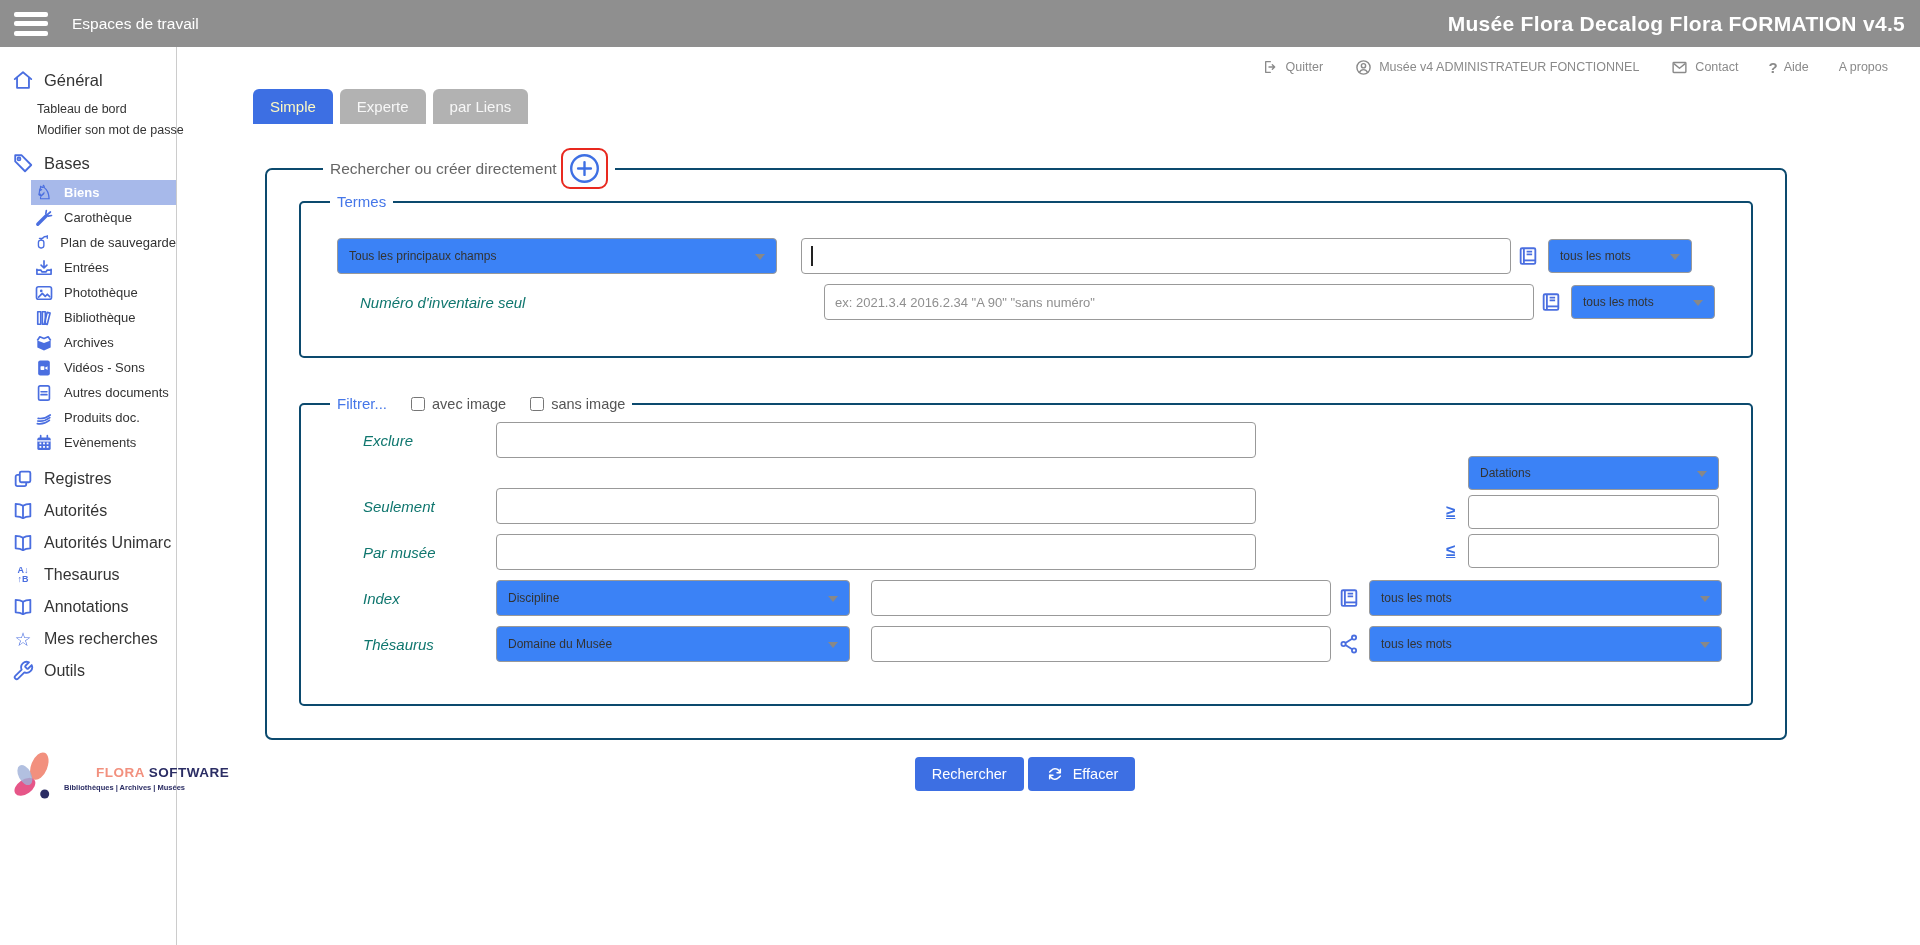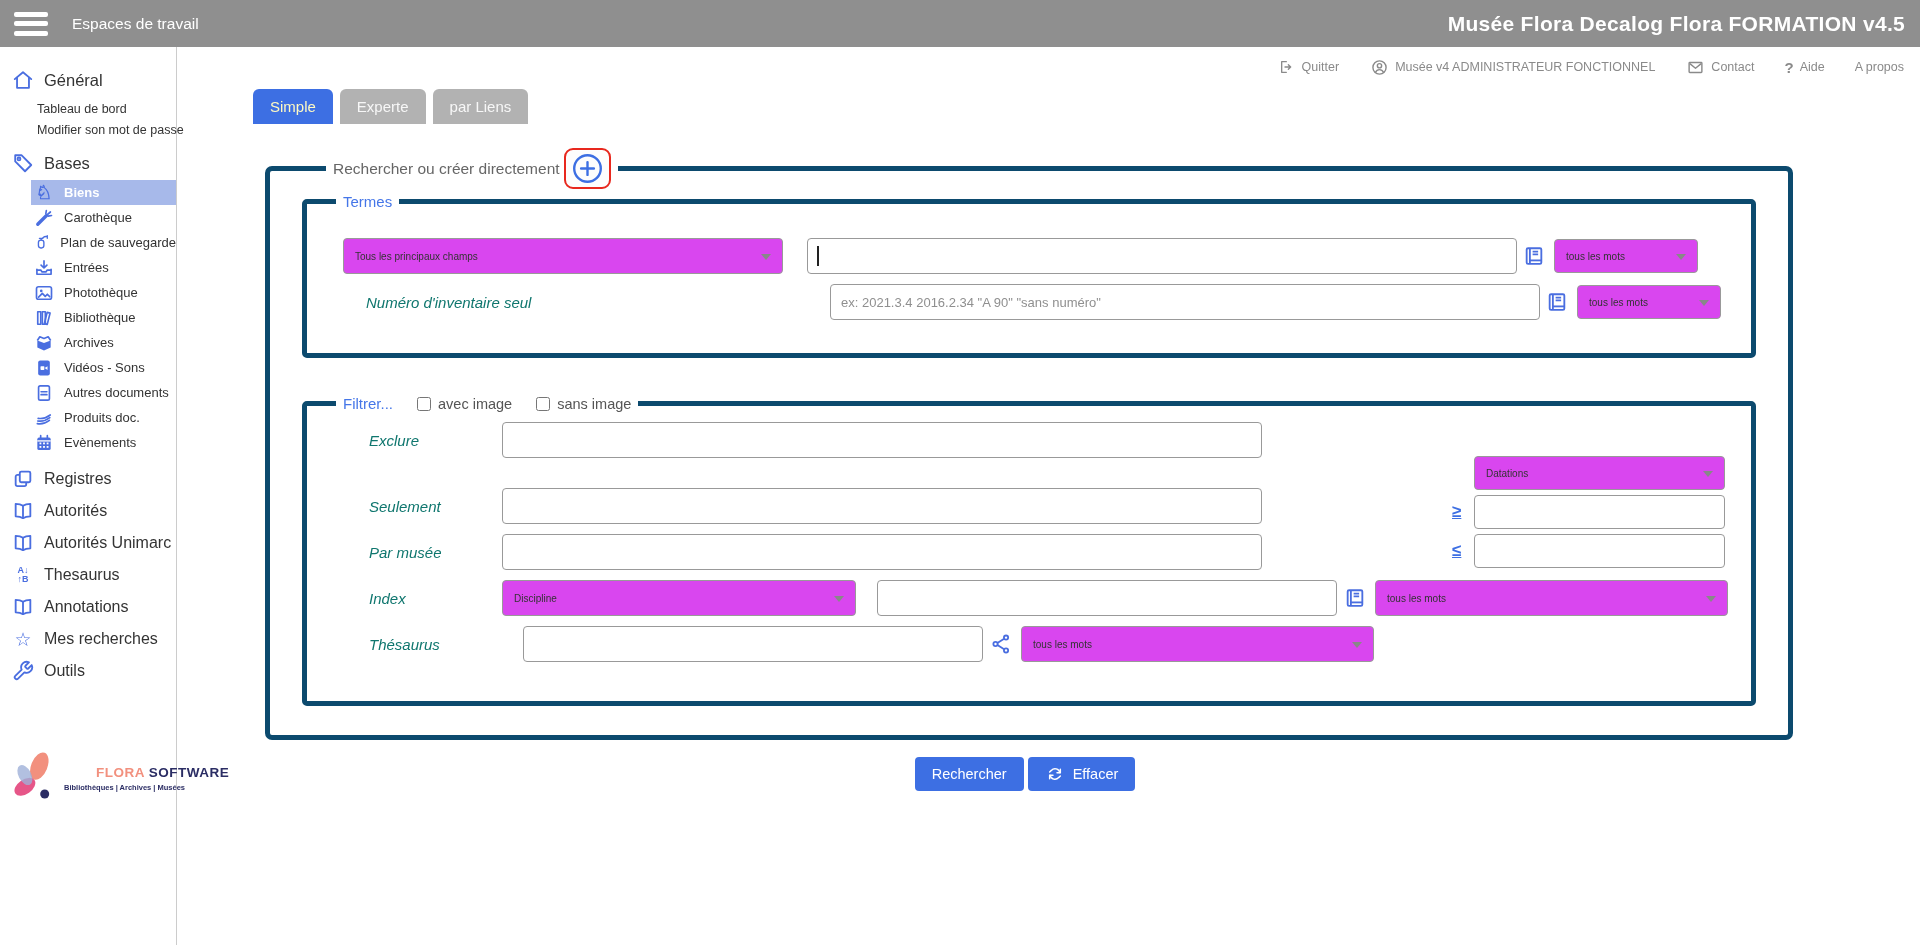--- a/index.html
+++ b/index.html
@@ -32,32 +32,32 @@
 
   
   .logo { position:absolute; top:700px; left:6px; width:168px; display:flex; align-items:center; gap:4px; }
   .brand { display:flex; flex-direction:column; }
   .brand-line { font-size:13.5px; font-weight:bold; letter-spacing:.5px; white-space:nowrap;padding-left:32px; }
   .brand-primary { color:#F2907E; }
   .brand-secondary { color:#2B2D64; }
   .tagline { font-size:7.5px; font-weight:bold; color:#2B2D64; margin-top:3px; white-space:nowrap; }
 
   
-  .utilbar { position:absolute; top:47px; left:177px; right:0; height:40px; display:flex; align-items:center; justify-content:flex-end; gap:30px; padding-right:16px; }
+  .utilbar { position:absolute; top:47px; left:177px; right:0; height:40px; display:flex; align-items:center; justify-content:flex-end; gap:30px; padding-right:32px; }
   .ulink { display:flex; align-items:center; gap:6px; color:#8a8a8a; font-size:12.5px; cursor:pointer; text-decoration:none; white-space:nowrap; }
   .qmark { font-size:15px; font-weight:bold; color:#8a8a8a; }
 
   
   .tabs { position:absolute; top:89px; left:253px; display:flex; gap:7px; }
   .tab { height:35px; display:flex; align-items:center; padding:0 17px; border-radius:6px 6px 0 0; font-size:15px; cursor:pointer; }
   .tab.active { background:#3d6fe3; color:#fef9c3; }
   .tab.inactive { background:#b2b2b2; color:#f7f7f7; }
 
   
-  fieldset { border:5px solid #0c4a6e; border-radius:7px; }
+  fieldset { border:2px solid #0c4a6e; border-radius:7px; }
   legend { padding:0 7px; }
   .outer { position:absolute; top:148px; left:265px; width:1520px; height:592px; padding:0 32px; }
   .outer > legend { margin-left:24px; color:#666; font-size:15.5px; display:flex; align-items:center; gap:4px; }
   .annot { border:2.5px solid #e8281e; border-radius:9px; padding:2px 5px; display:inline-flex; align-items:center; background:#fdfdfd; }
   .plusbtn { width:33px; height:33px; display:inline-flex; cursor:pointer; }
 
   .inner { width:1454px; border-radius:5px; }
   .inner > legend { color:#4576e8; font-size:15px; margin-left:29px; cursor:pointer; }
   .termes { margin-top:4px; height:165px; }
   .trow { display:flex; align-items:center; margin:28px 0 0 36px; }
@@ -66,21 +66,21 @@
   .filtrer { margin-top:37px; height:311px; position:relative; }
   .filtrer > legend { display:flex; align-items:center; gap:24px; }
   .leg-txt { color:#4576e8; }
   .cb-label { display:inline-flex; align-items:center; gap:7px; color:#555; font-size:14.5px; cursor:pointer; }
   .cb { width:14px; height:14px; border:1.5px solid #767676; border-radius:2.5px; background:#fff; }
   .frow { display:flex; align-items:center; margin:10px 0 0 39px; }
   .frow.first { margin-top:30px; }
   .flabel { width:133px; font-size:15px; font-style:italic; color:#0f766e;margin-left:23px; }
 
   
-  .dd { position:relative; height:36px; border:1px solid #999; border-radius:4px; background:#d946ef; display:flex; align-items:center; padding:0 28px 0 11px; font-size:10px; color:#333; cursor:pointer; }
+  .dd { position:relative; height:36px; border:1px solid #999; border-radius:4px; background:#3b82f6; display:flex; align-items:center; padding:0 28px 0 11px; font-size:12px; color:#333; cursor:pointer; }
   .dd::after { content:""; position:absolute; right:11px; top:50%; margin-top:-2px; border-left:5px solid transparent; border-right:5px solid transparent; border-top:6px solid #888; }
   .dd span { overflow:hidden; white-space:nowrap; }
   .dd-sm { height:34px; }
   input.txt { height:36px; border:1px solid #999; border-radius:4px; padding:0 10px; font-size:14px; color:#333; font-family:"Liberation Sans", sans-serif; outline:none; background:#fff; }
   input.txt::placeholder { color:#8f8f8f; font-size:13px; }
   .inwrap { position:relative; display:inline-flex; }
   .caret { position:absolute; left:10px; top:8px; width:1.5px; height:20px; background:#222; }
 
   .w440 { width:440px; } .w710 { width:710px; } .w144 { width:144px; }
   .w354 { width:354px; } .w460 { width:460px; } .w353 { width:353px; } .w760 { width:760px; }
@@ -462,20 +462,23 @@
               <path d="M10.5 7.2h6M10.5 10.2h6"></path>
               <path d="M7.5 16.8H20"></path>
             </svg>
         </span>
         <div class="dd w353 g9">
             <span>tous les mots</span>
           </div>
       </div>
       <div class="frow">
         <span class="flabel">Thésaurus</span>
+        <div class="dd w354">
+            <span>Domaine du Musée</span>
+          </div>
         <input class="txt w460 g21" style="">
         <span class="fieldicon g7">
           <svg viewBox="0 0 24 24" fill="none" stroke="#4a6ee0" stroke-width="2">
               <circle cx="17.5" cy="5" r="2.3"></circle>
               <circle cx="6" cy="12" r="2.3"></circle>
               <circle cx="17.5" cy="19" r="2.3"></circle>
               <path d="M8.1 10.9l7.3-4.6M8.1 13.1l7.3 4.6"></path>
             </svg>
         </span>
         <div class="dd w353 g9">

